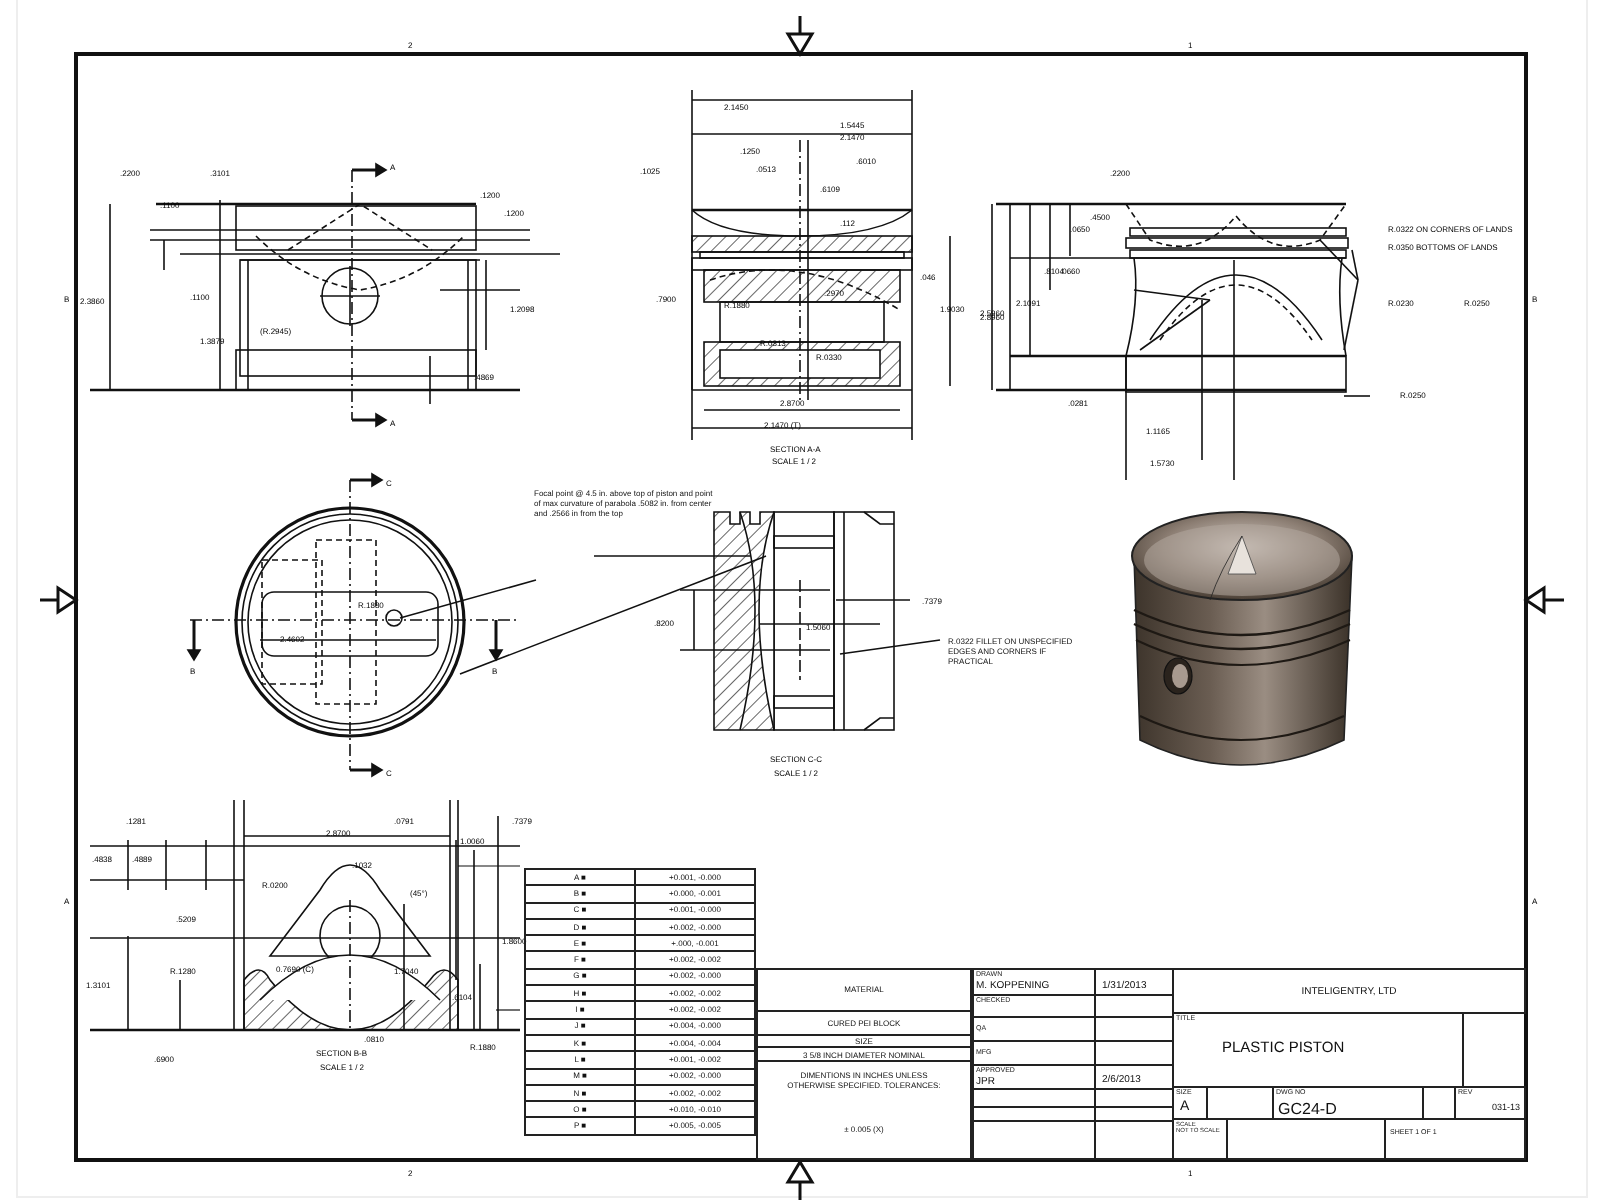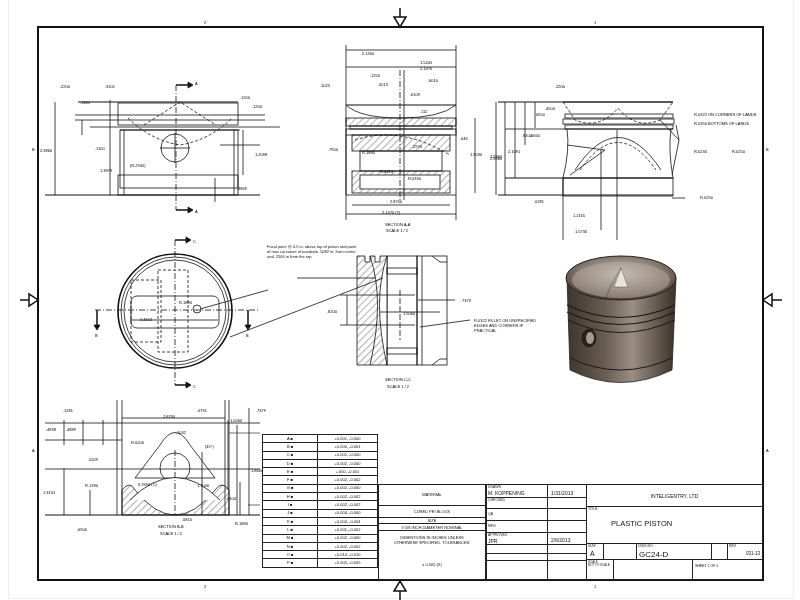--- a/index.html
+++ b/index.html
@@ -450,21 +450,21 @@
     <div class="cell" style="left:486px;top:544px;width:62px;height:10px;"></div>
     <div class="cell" style="left:547px;top:544px;width:40px;height:10px;"></div>
     <div class="cell" style="left:486px;top:553px;width:62px;height:8px;"></div>
     <div class="cell" style="left:547px;top:553px;width:40px;height:8px;"></div>
     <div class="cell" style="left:486px;top:560px;width:62px;height:20px;"></div>
     <div class="cell" style="left:547px;top:560px;width:40px;height:20px;"></div>
 
     <div class="cell" style="left:586px;top:484px;width:177px;height:23px;">
       <div class="val" style="left:0;right:0;top:8px;text-align:center;font-size:5px;">INTELIGENTRY, LTD</div>
     </div>
-    <div class="cell" style="left:586px;top:506px;width:177px;height:38px;">
+    <div class="cell" style="left:586px;top:506px;width:146px;height:38px;">
       <div class="lbl">TITLE</div>
       <div class="val" style="left:24px;top:12px;font-size:7.5px;">PLASTIC PISTON</div>
     </div>
     <div class="cell" style="left:586px;top:543px;width:18px;height:17px;">
       <div class="lbl">SIZE</div>
       <div class="val" style="left:3px;top:6px;font-size:7px;">A</div>
     </div>
     <div class="cell" style="left:603px;top:543px;width:34px;height:17px;"></div>
     <div class="cell" style="left:636px;top:543px;width:76px;height:17px;">
       <div class="lbl">DWG NO</div>

